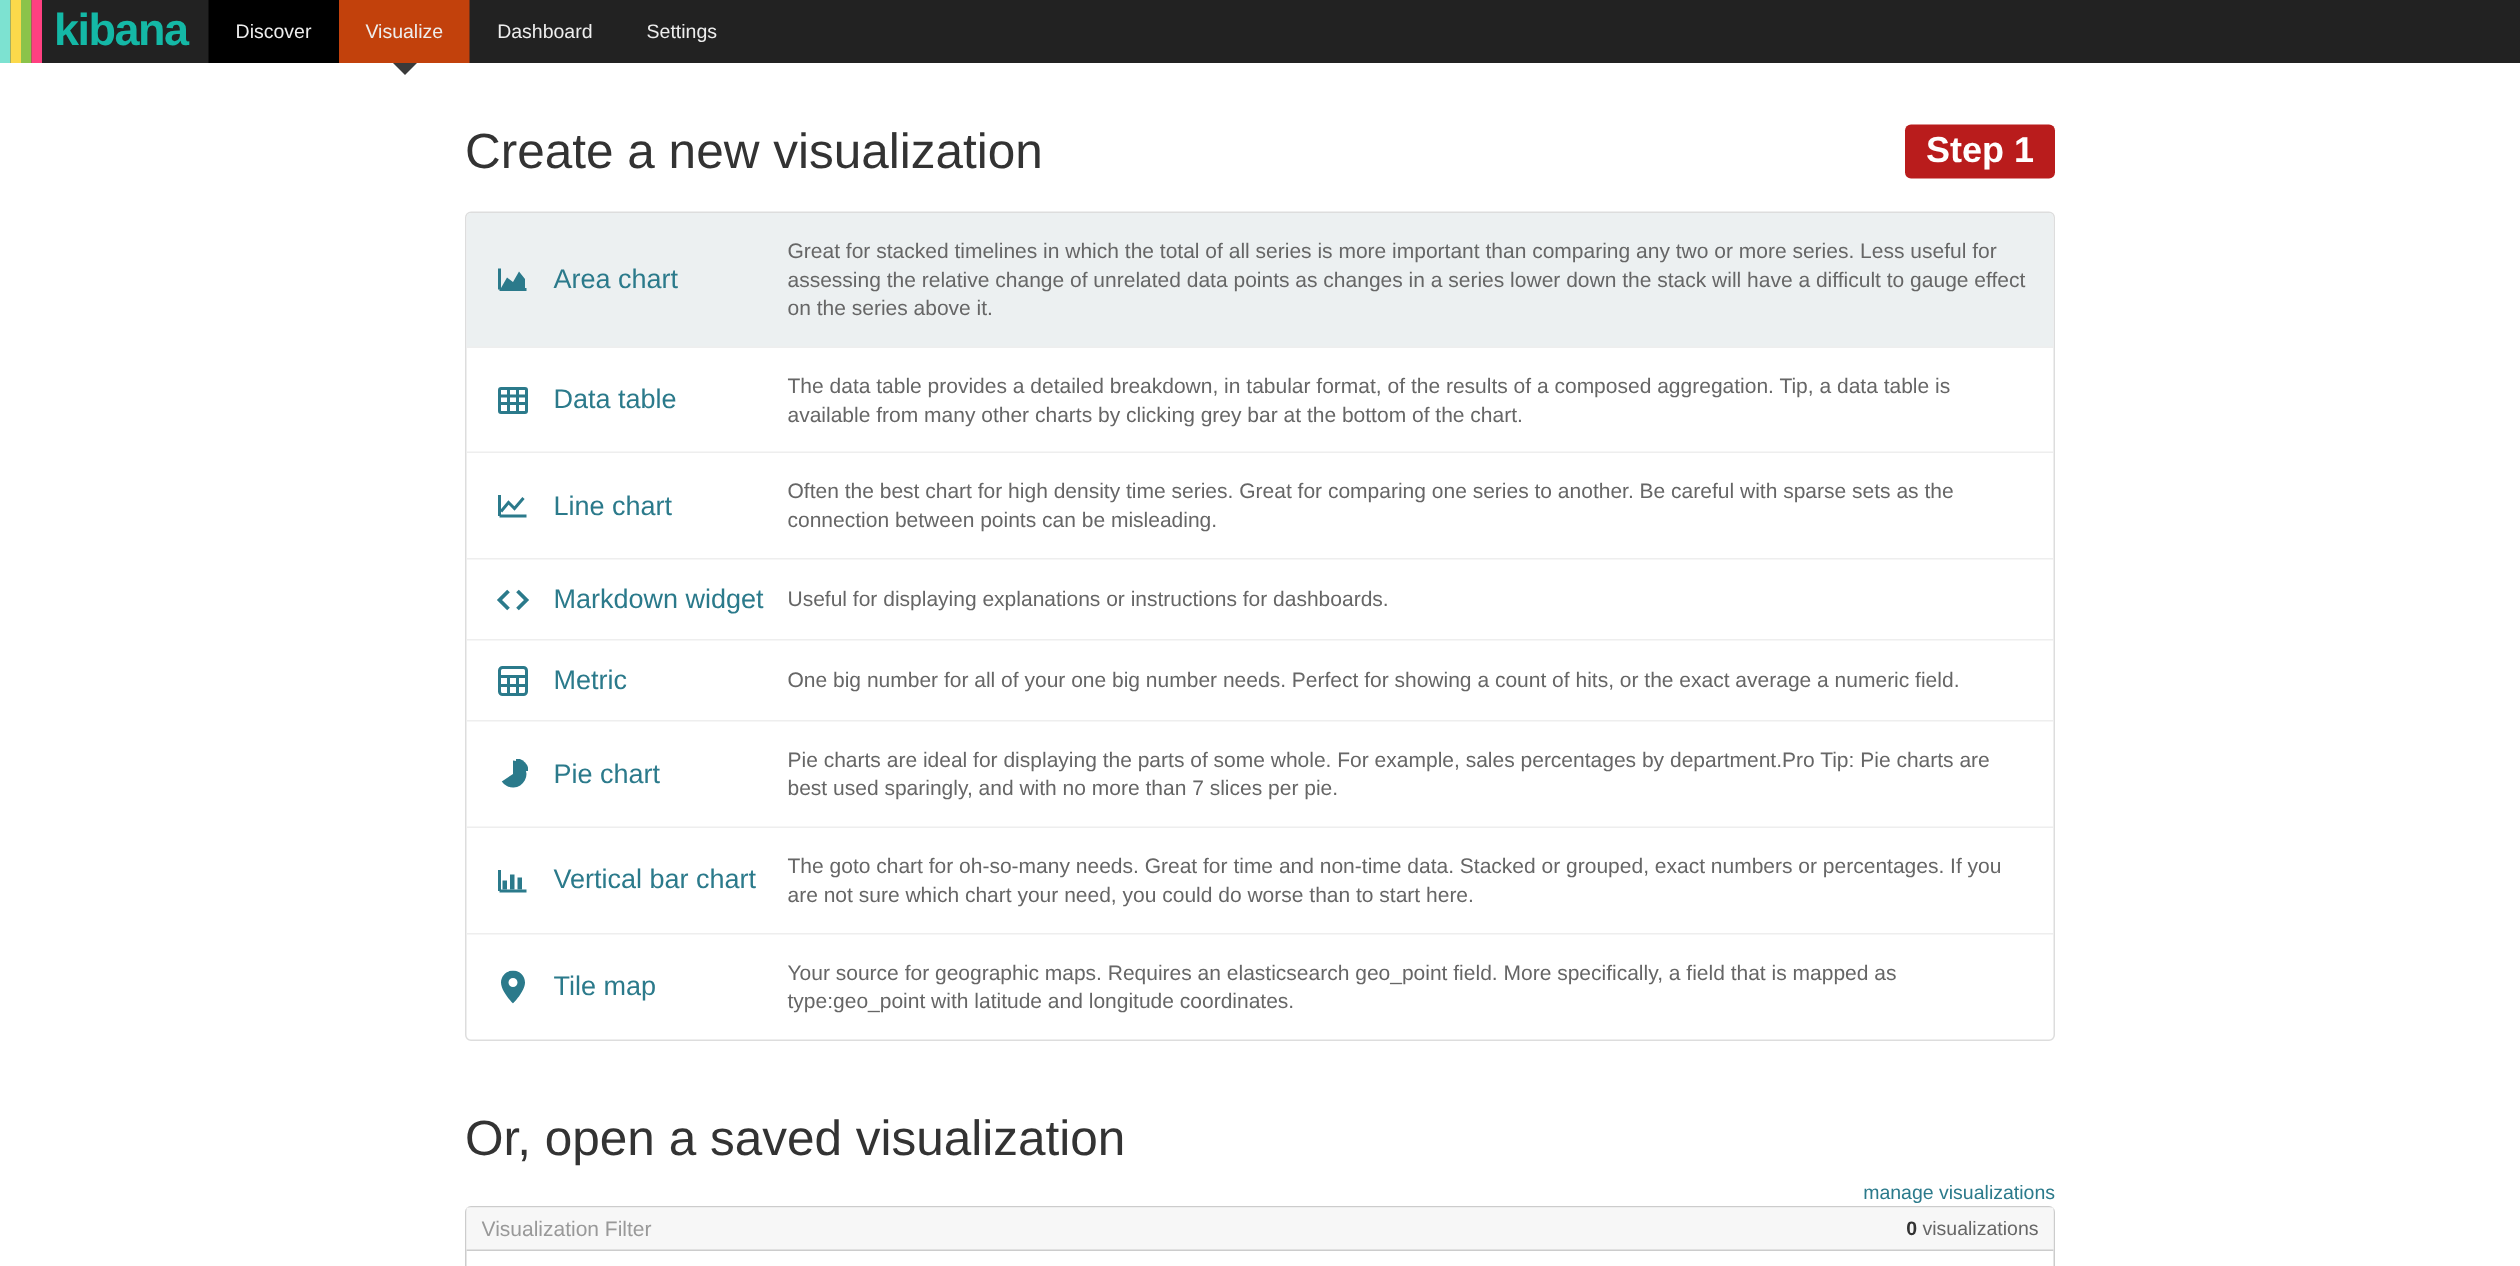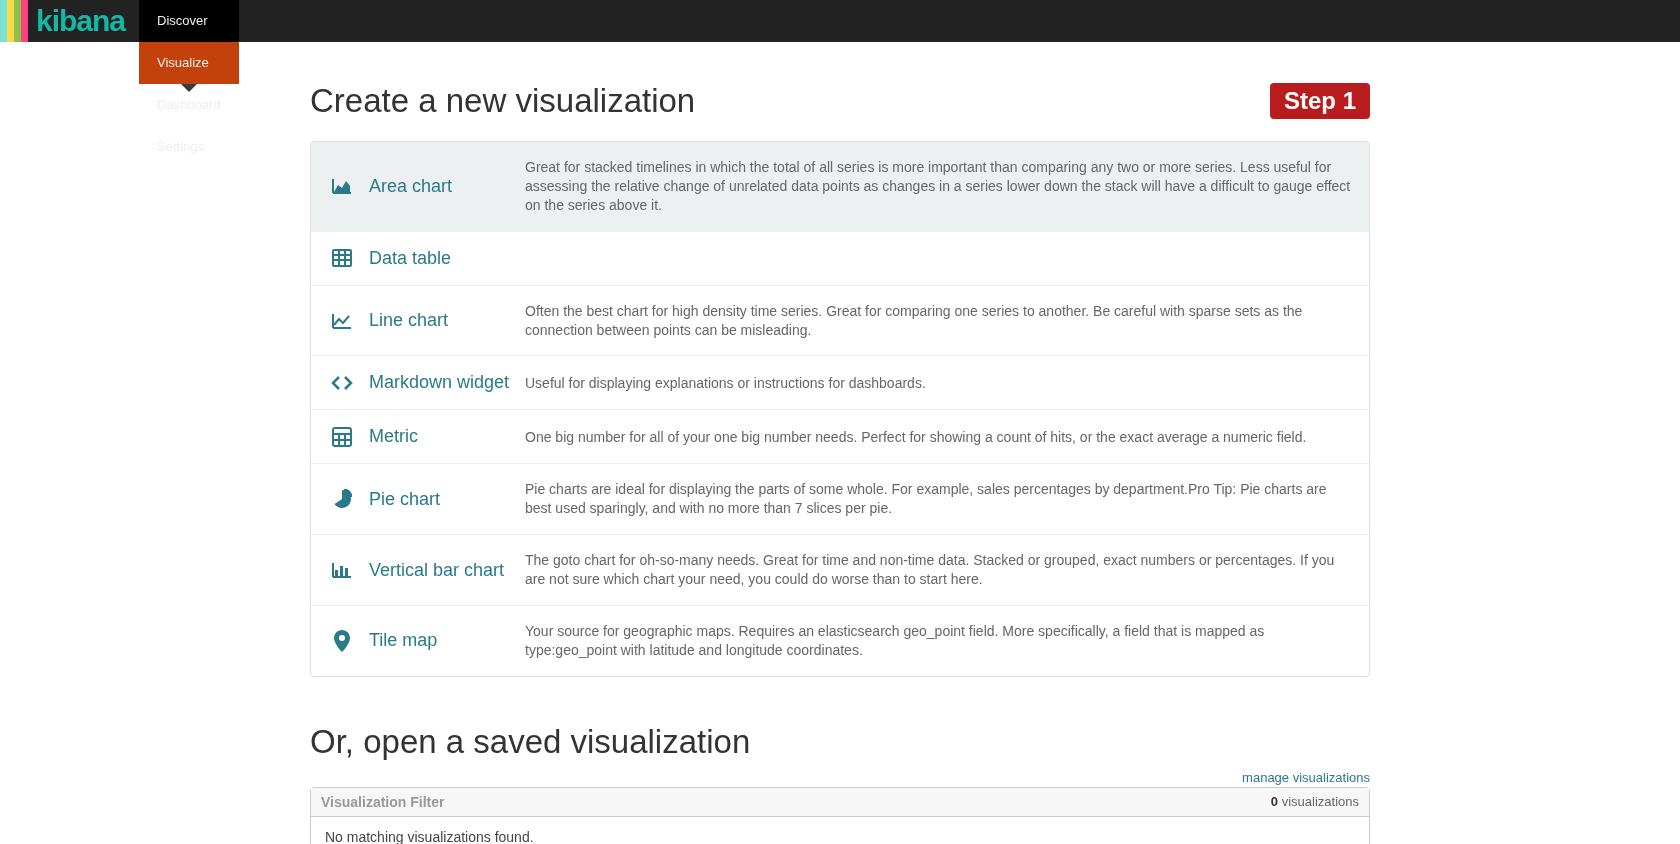--- a/index.html
+++ b/index.html
@@ -32,21 +32,21 @@
   .s2 { background: #8bc34a; }
   .s3 { background: #ff4081; }
   .logo-text {
     font-size: 30px;
     font-weight: 600;
     letter-spacing: -1px;
     padding: 0 14px 0 8px;
     color: #14b8a6;
     line-height: 42px;
   }
-  .nav-items { display: flex; flex-direction: column; }
+  .nav-items { display: flex; }
   .nav-item {
     padding: 0 18px;
     line-height: 42px;
     font-size: 13px;
     color: #eee;
     cursor: pointer;
     position: relative;
   }
   .nav-item.active {
     background: #c2410c;
@@ -152,21 +152,20 @@
     padding: 6px 10px;
     background: #f7f7f7;
   }
   .filter-input {
     flex: 1;
     border: none;
     background: transparent;
     font-size: 14px;
     color: #999;
     outline: none;
-    font-weight: bold;
   }
   .filter-input::placeholder { color: #999; }
   .viz-count {
     color: #666;
     font-size: 13px;
   }
   .viz-count b { color: #333; }
   .no-match {
     padding: 12px 14px;
     color: #444;
@@ -218,20 +217,21 @@
       <div class="viz-icon">
         <svg width="20" height="18" viewBox="0 0 20 18">
             <rect x="1" y="1" width="18" height="16" rx="1" stroke="#2b7a8b" stroke-width="2" fill="none"></rect>
             <line x1="1" y1="6" x2="19" y2="6" stroke="#2b7a8b" stroke-width="2"></line>
             <line x1="1" y1="11" x2="19" y2="11" stroke="#2b7a8b" stroke-width="2"></line>
             <line x1="7" y1="1" x2="7" y2="17" stroke="#2b7a8b" stroke-width="2"></line>
             <line x1="13" y1="1" x2="13" y2="17" stroke="#2b7a8b" stroke-width="2"></line>
           </svg>
       </div>
       <div class="viz-name">Data table</div>
+      <div class="viz-desc">The data table provides a detailed breakdown, in tabular format, of the results of a composed aggregation. Tip, a data table is available from many other charts by clicking grey bar at the bottom of the chart.</div>
     </div>
 
     <div class="viz-row">
       <div class="viz-icon">
         <svg width="22" height="18" viewBox="0 0 22 18">
             <path d="M2 16 V2 M2 16 H20" stroke="#2b7a8b" stroke-width="2" fill="none"></path>
             <polyline points="3,13 8,7 12,11 18,4" stroke="#2b7a8b" stroke-width="2" fill="none"></polyline>
           </svg>
       </div>
       <div class="viz-name">Line chart</div>

